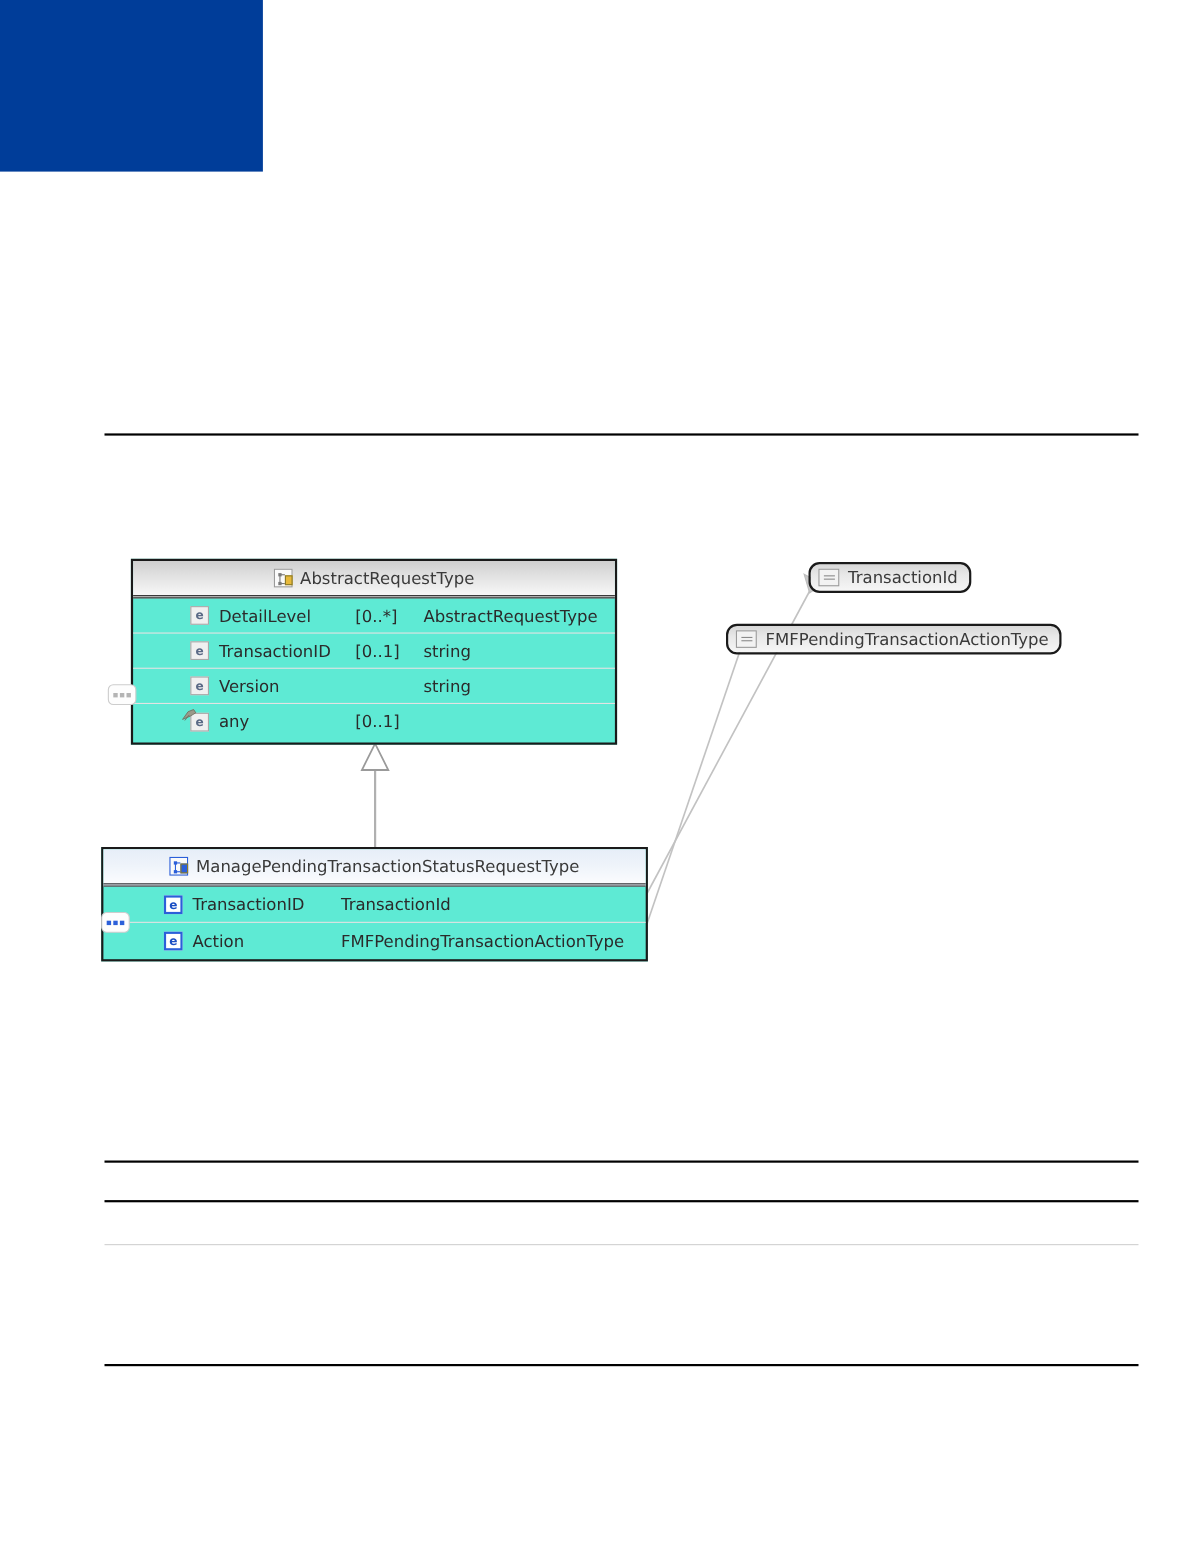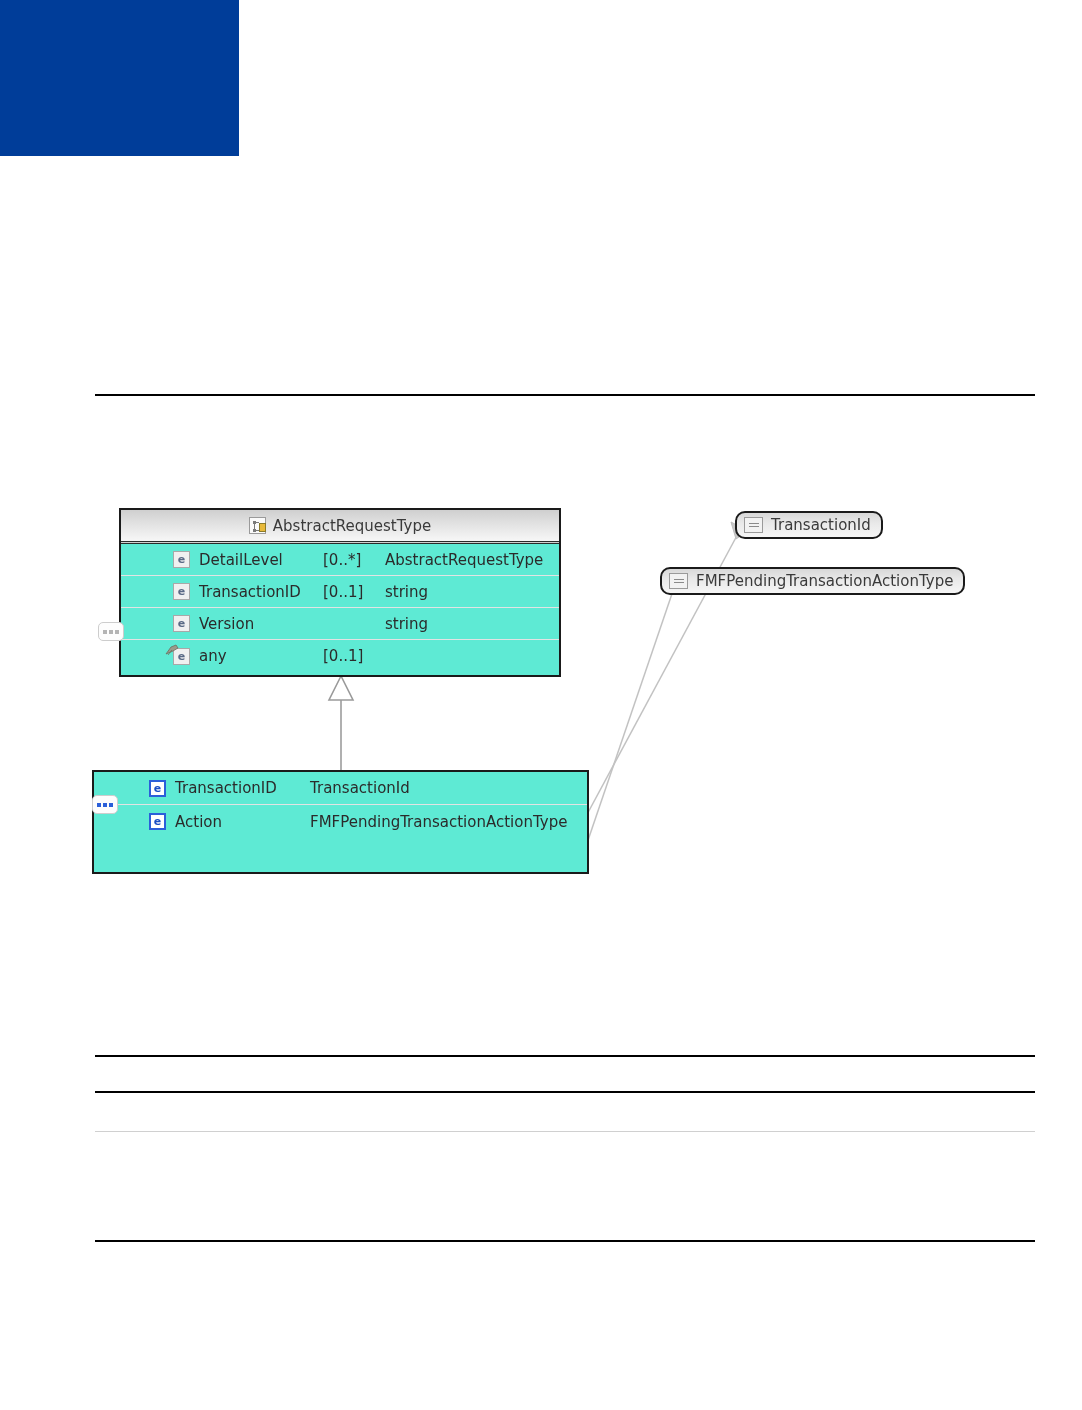--- a/index.html
+++ b/index.html
@@ -311,20 +311,31 @@
       </span>
       <span class="r-name" style="margin-left:9px; width:124px;">any</span>
       <span class="r-card" style="width:62px;">[0..1]</span>
       <span class="r-type"></span>
     </div>
 
   </div>
 </div>
 
 <div class="schema-box" id="derived-box" style="left:92px; top:770px; width:497px; height:104px;">
+  <div class="box-header blue">
+    <span class="ct-icon blue">
+      <em class="d1"></em>
+        <em class="d2"></em>
+        <em class="v"></em>
+        <em class="h1"></em>
+        <em class="h2"></em>
+        <em class="sq"></em>
+    </span>
+    <span>ManagePendingTransactionStatusRequestType</span>
+  </div>
   <div class="box-body">
 
     <div class="seq-node required" style="left:-2px; top:23px;">
       <s></s>
         <s></s>
         <s></s>
     </div>
 
     <div class="row" style="height:33px;">
       <span style="width:55px;"></span>

